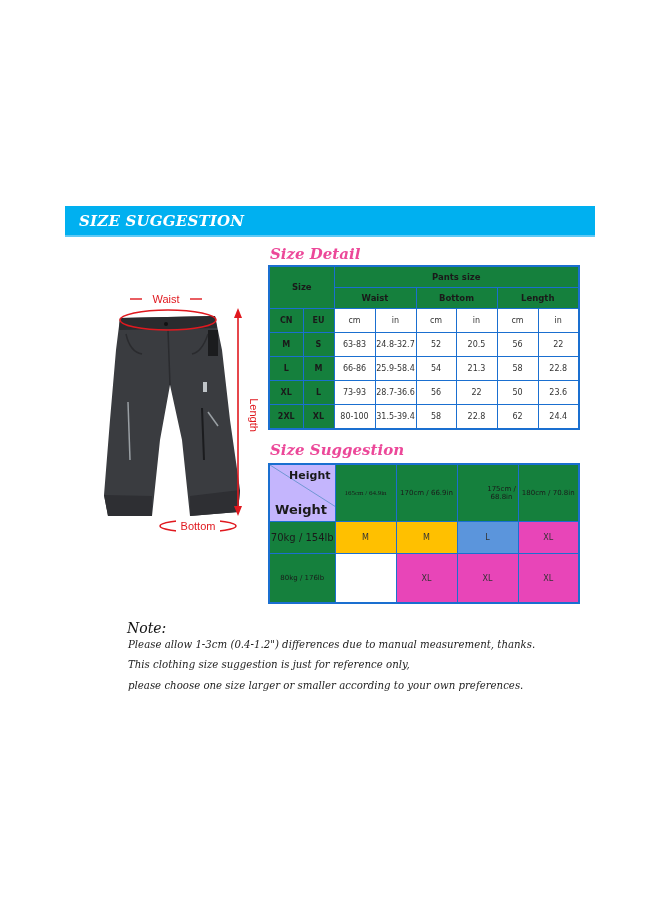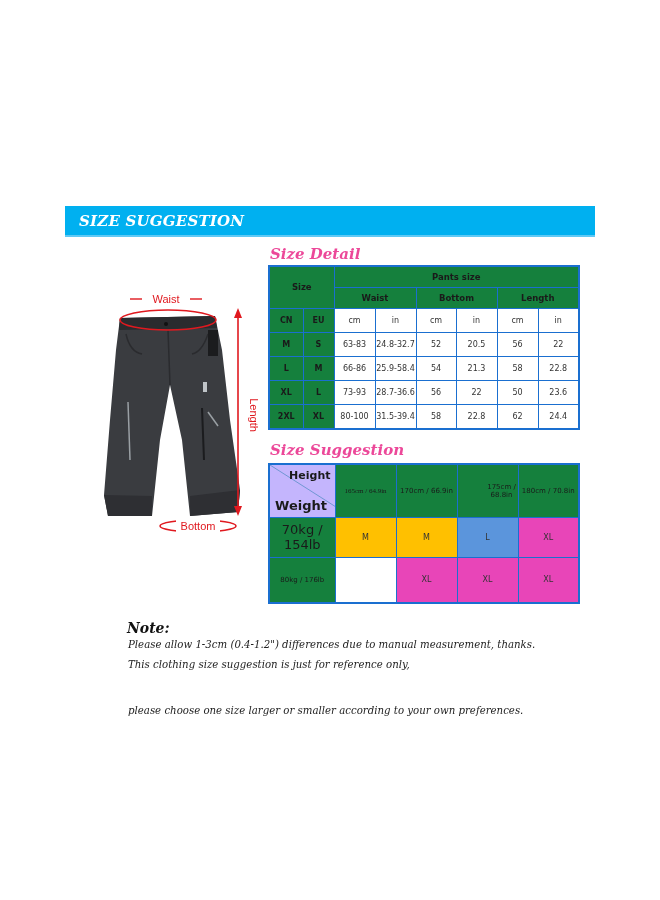--- a/index.html
+++ b/index.html
@@ -41,21 +41,21 @@
   .c-green { background: #a2e23e; }
   .c-orange { background: #ffc000; }
   .c-blue { background: #5b95dc; }
   .c-pink { background: #e845b8; }
   .c-white { background: #ffffff; }
 
   .product { position: absolute; left: 90px; top: 290px; width: 170px; height: 250px; }
 
   .note-title {
     position: absolute; left: 127px; top: 620px;
-    font-family: "DejaVu Serif", serif; font-style: italic; font-weight: bold; font-size: 14px; color: #111;
+    font-family: "DejaVu Serif", serif; font-style: italic; font-weight: normal; font-size: 14px; color: #111;
   }
   .note-line {
     position: absolute; left: 128px;
     font-family: "DejaVu Serif", serif; font-style: italic; font-size: 10.2px; color: #222;
     white-space: nowrap;
   }
 </style>
 </head>
 <body>
 
@@ -195,32 +195,32 @@
           </svg>
       <span class="h-lbl">Height</span>
       <span class="w-lbl">Weight</span>
     </td>
     <td class="hdr" style="font-weight:normal; font-size:7px;font-family:Liberation Serif, serif;">165cm / 64.9in</td>
     <td class="hdr" style="font-weight:normal; font-size:7px;">170cm / 66.9in</td>
     <td class="hdr" style="font-weight:normal; font-size:7px;padding-left:28px;">175cm / 68.8in</td>
     <td class="hdr" style="font-weight:normal; font-size:7px;">180cm / 70.8in</td>
   </tr>
   <tr style="height:24px">
-    <td class="hdr" style="font-weight:normal; font-size:13px;">70kg / 154lb</td>
+    <td class="hdr" style="font-weight:normal; font-size:10px;">70kg / 154lb</td>
     <td class="c-orange">M</td>
     <td class="c-orange">M</td>
     <td class="c-blue">L</td>
     <td class="c-pink">XL</td>
   </tr>
   <tr style="height:36px">
     <td class="hdr" style="font-weight:normal; font-size:7px;">80kg / 176lb</td>
     <td class="c-white"></td>
     <td class="c-pink">XL</td>
     <td class="c-pink">XL</td>
     <td class="c-pink">XL</td>
   </tr>
 </tbody>
   </table>
 
 <div class="note-title">Note:</div>
 <div class="note-line" style="top:639px;">Please allow 1-3cm (0.4-1.2") differences due to manual measurement, thanks.</div>
 <div class="note-line" style="top:659px;">This clothing size suggestion is just for reference only,</div>
-<div class="note-line" style="top:705px;">please choose one size larger or smaller according to your own preferences.</div>
+<div class="note-line" style="top:680px;">please choose one size larger or smaller according to your own preferences.</div>
 
 </body></html>

